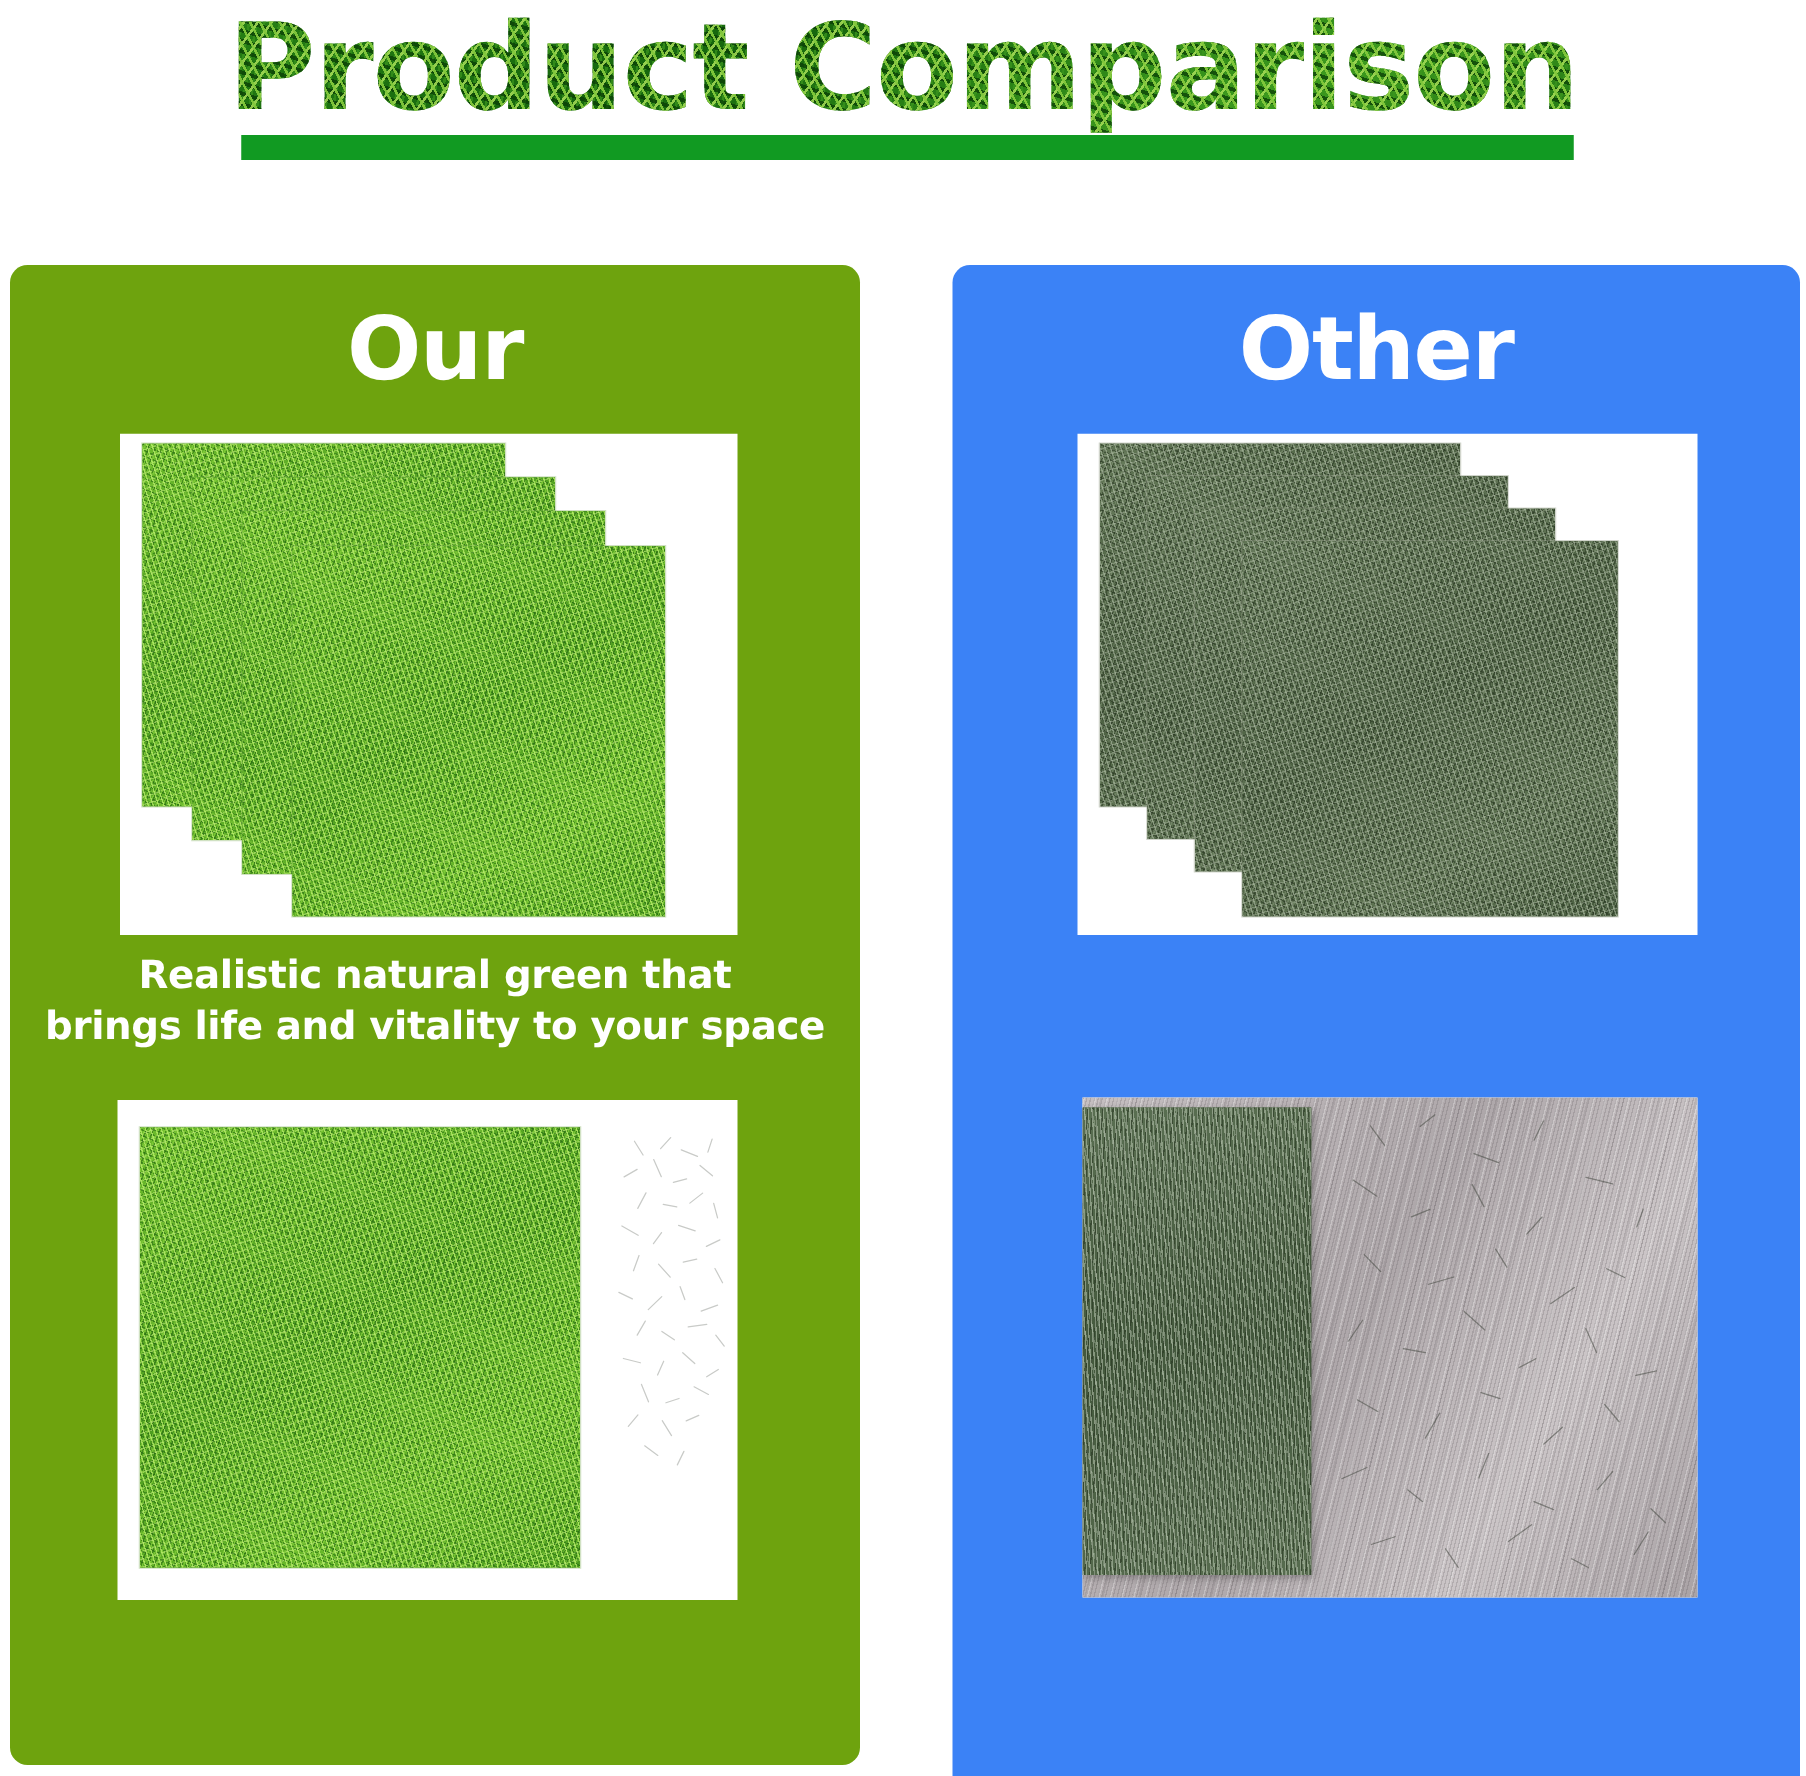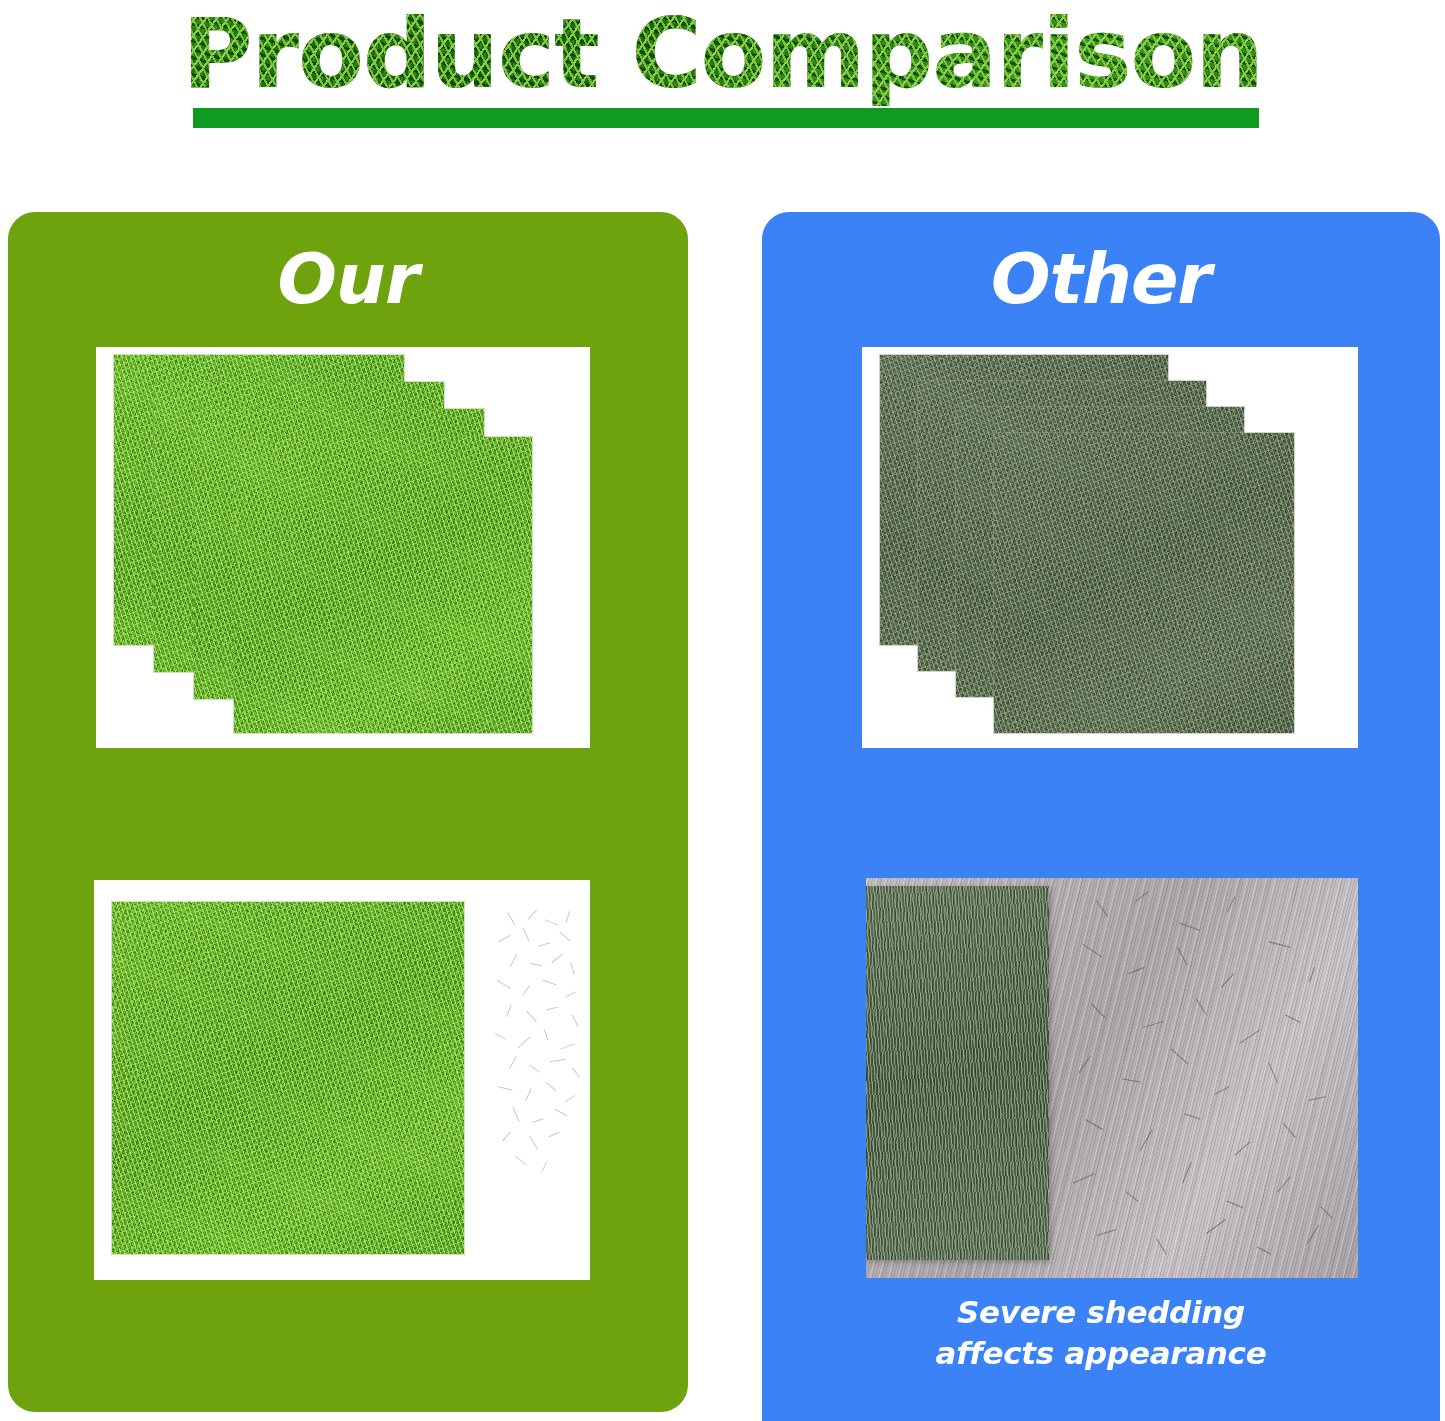--- a/index.html
+++ b/index.html
@@ -56,22 +56,21 @@
     left: 193px;
     top: 108px;
     width: 1066px;
     height: 20px;
     background: #119a22;
   }
 
   
   .panel {
     position: absolute;
-    border-radius: 27px;
-    font-style: italic;
+    border-radius: 14px;
   }
   #panel-our {
     left: 8px;
     top: 212px;
     width: 680px;
     height: 1200px;
     background: #6ea30e;
   }
   #panel-other {
     left: 762px;
@@ -220,20 +219,22 @@
 
     <h2 class="panel-heading">Our</h2>
 
     <div class="img-card" id="card-our-top">
       <div class="grass" style="left:18px;  top:8px;  width:290px; height:290px;"></div>
       <div class="grass" style="left:58px;  top:35px; width:290px; height:290px;"></div>
       <div class="grass" style="left:98px;  top:62px; width:290px; height:290px;"></div>
       <div class="grass" style="left:138px; top:90px; width:298px; height:296px;"></div>
     </div>
 
+    <p class="caption" id="caption-our-top">Realistic natural green that
+brings life and vitality to your space</p>
 
     <div class="img-card" id="card-our-bottom">
       <div class="grass" style="left:18px; top:22px; width:352px; height:352px;"></div>
       <div id="loose-fibers">
         <i style="left:12px;  top:6px;   width:14px; transform:rotate(58deg);"></i>
         <i style="left:34px;  top:2px;   width:13px; transform:rotate(-48deg);"></i>
         <i style="left:52px;  top:10px;  width:15px; transform:rotate(22deg);"></i>
         <i style="left:70px;  top:4px;   width:12px; transform:rotate(-72deg);"></i>
         <i style="left:6px;   top:26px;  width:13px; transform:rotate(-30deg);"></i>
         <i style="left:26px;  top:22px;  width:16px; transform:rotate(66deg);"></i>
@@ -325,17 +326,15 @@
         <i style="left:408px; top:306px; width:20px; transform:rotate(-50deg);"></i>
         <i style="left:452px; top:334px; width:17px; transform:rotate(44deg);"></i>
         <i style="left:230px; top:354px; width:21px; transform:rotate(-18deg);"></i>
         <i style="left:286px; top:368px; width:19px; transform:rotate(56deg);"></i>
         <i style="left:338px; top:348px; width:24px; transform:rotate(-36deg);"></i>
         <i style="left:390px; top:372px; width:16px; transform:rotate(28deg);"></i>
         <i style="left:436px; top:356px; width:22px; transform:rotate(-58deg);"></i>
       </div>
     </div>
 
-    <p class="caption" id="caption-other-bottom">Severe shedding
-affects appearance</p>
   </div>
 
 </div>
 
 </body></html>

